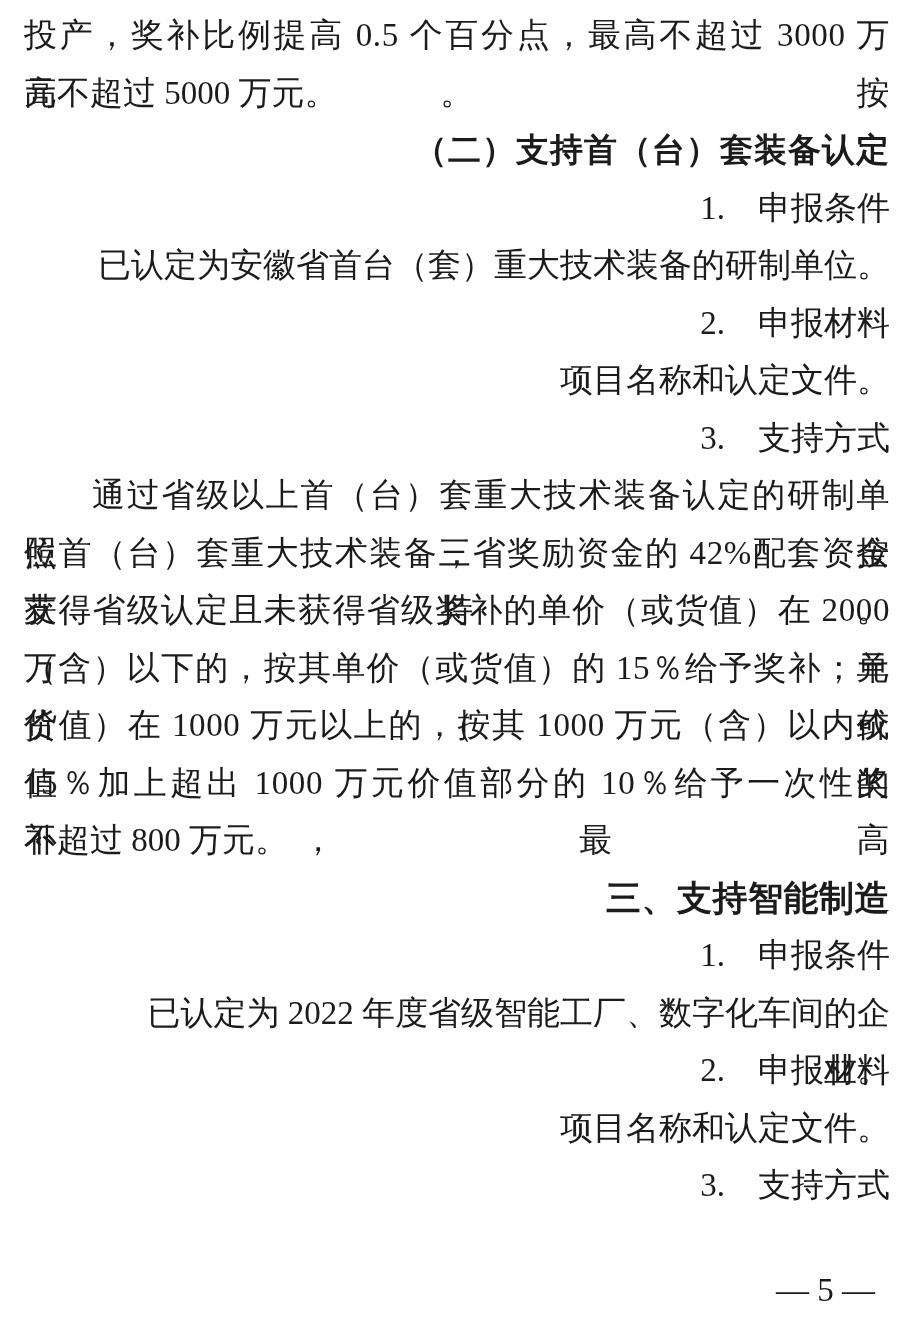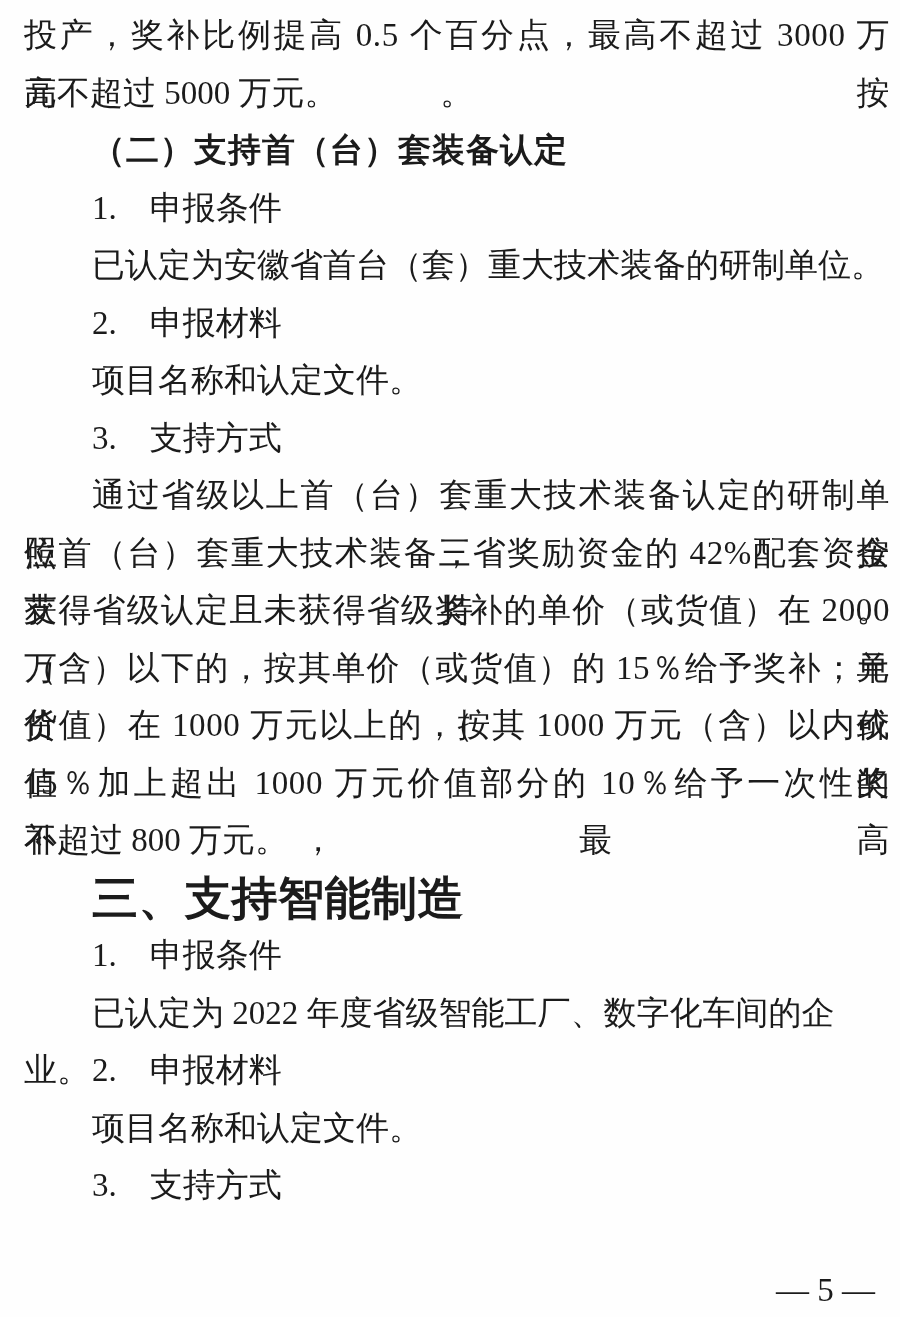--- a/index.html
+++ b/index.html
@@ -21,35 +21,36 @@
     font-family: "Liberation Serif", "DejaVu Serif", serif;
     font-size: 33px;
     height: 57.5px;
     line-height: 57.5px;
     color: #1b1b1b;
     white-space: pre-wrap;
     overflow: visible;
   }
   .line.indent {
     text-indent: 68px;
+    text-align: right;
   }
   .line.fill {
     text-align: justify;
     text-align-last: justify;
     text-justify: inter-character;
     letter-spacing: 0.6px;
   }
   .line.heading-kai {
     font-weight: bold;
     letter-spacing: 1px;
   }
   .line.heading-hei {
     font-family: Liberation Serif, serif;
     font-weight: bold;
-    font-size: 46px;
+    font-size: 35px;
     letter-spacing: 0.5px;
   }
   .pagenum {
     position: absolute;
     right: 25px;
     bottom: 7px;
     font-family: "Liberation Serif", "DejaVu Serif", serif;
     font-size: 33px;
     line-height: 40px;
     color: #1b1b1b;

